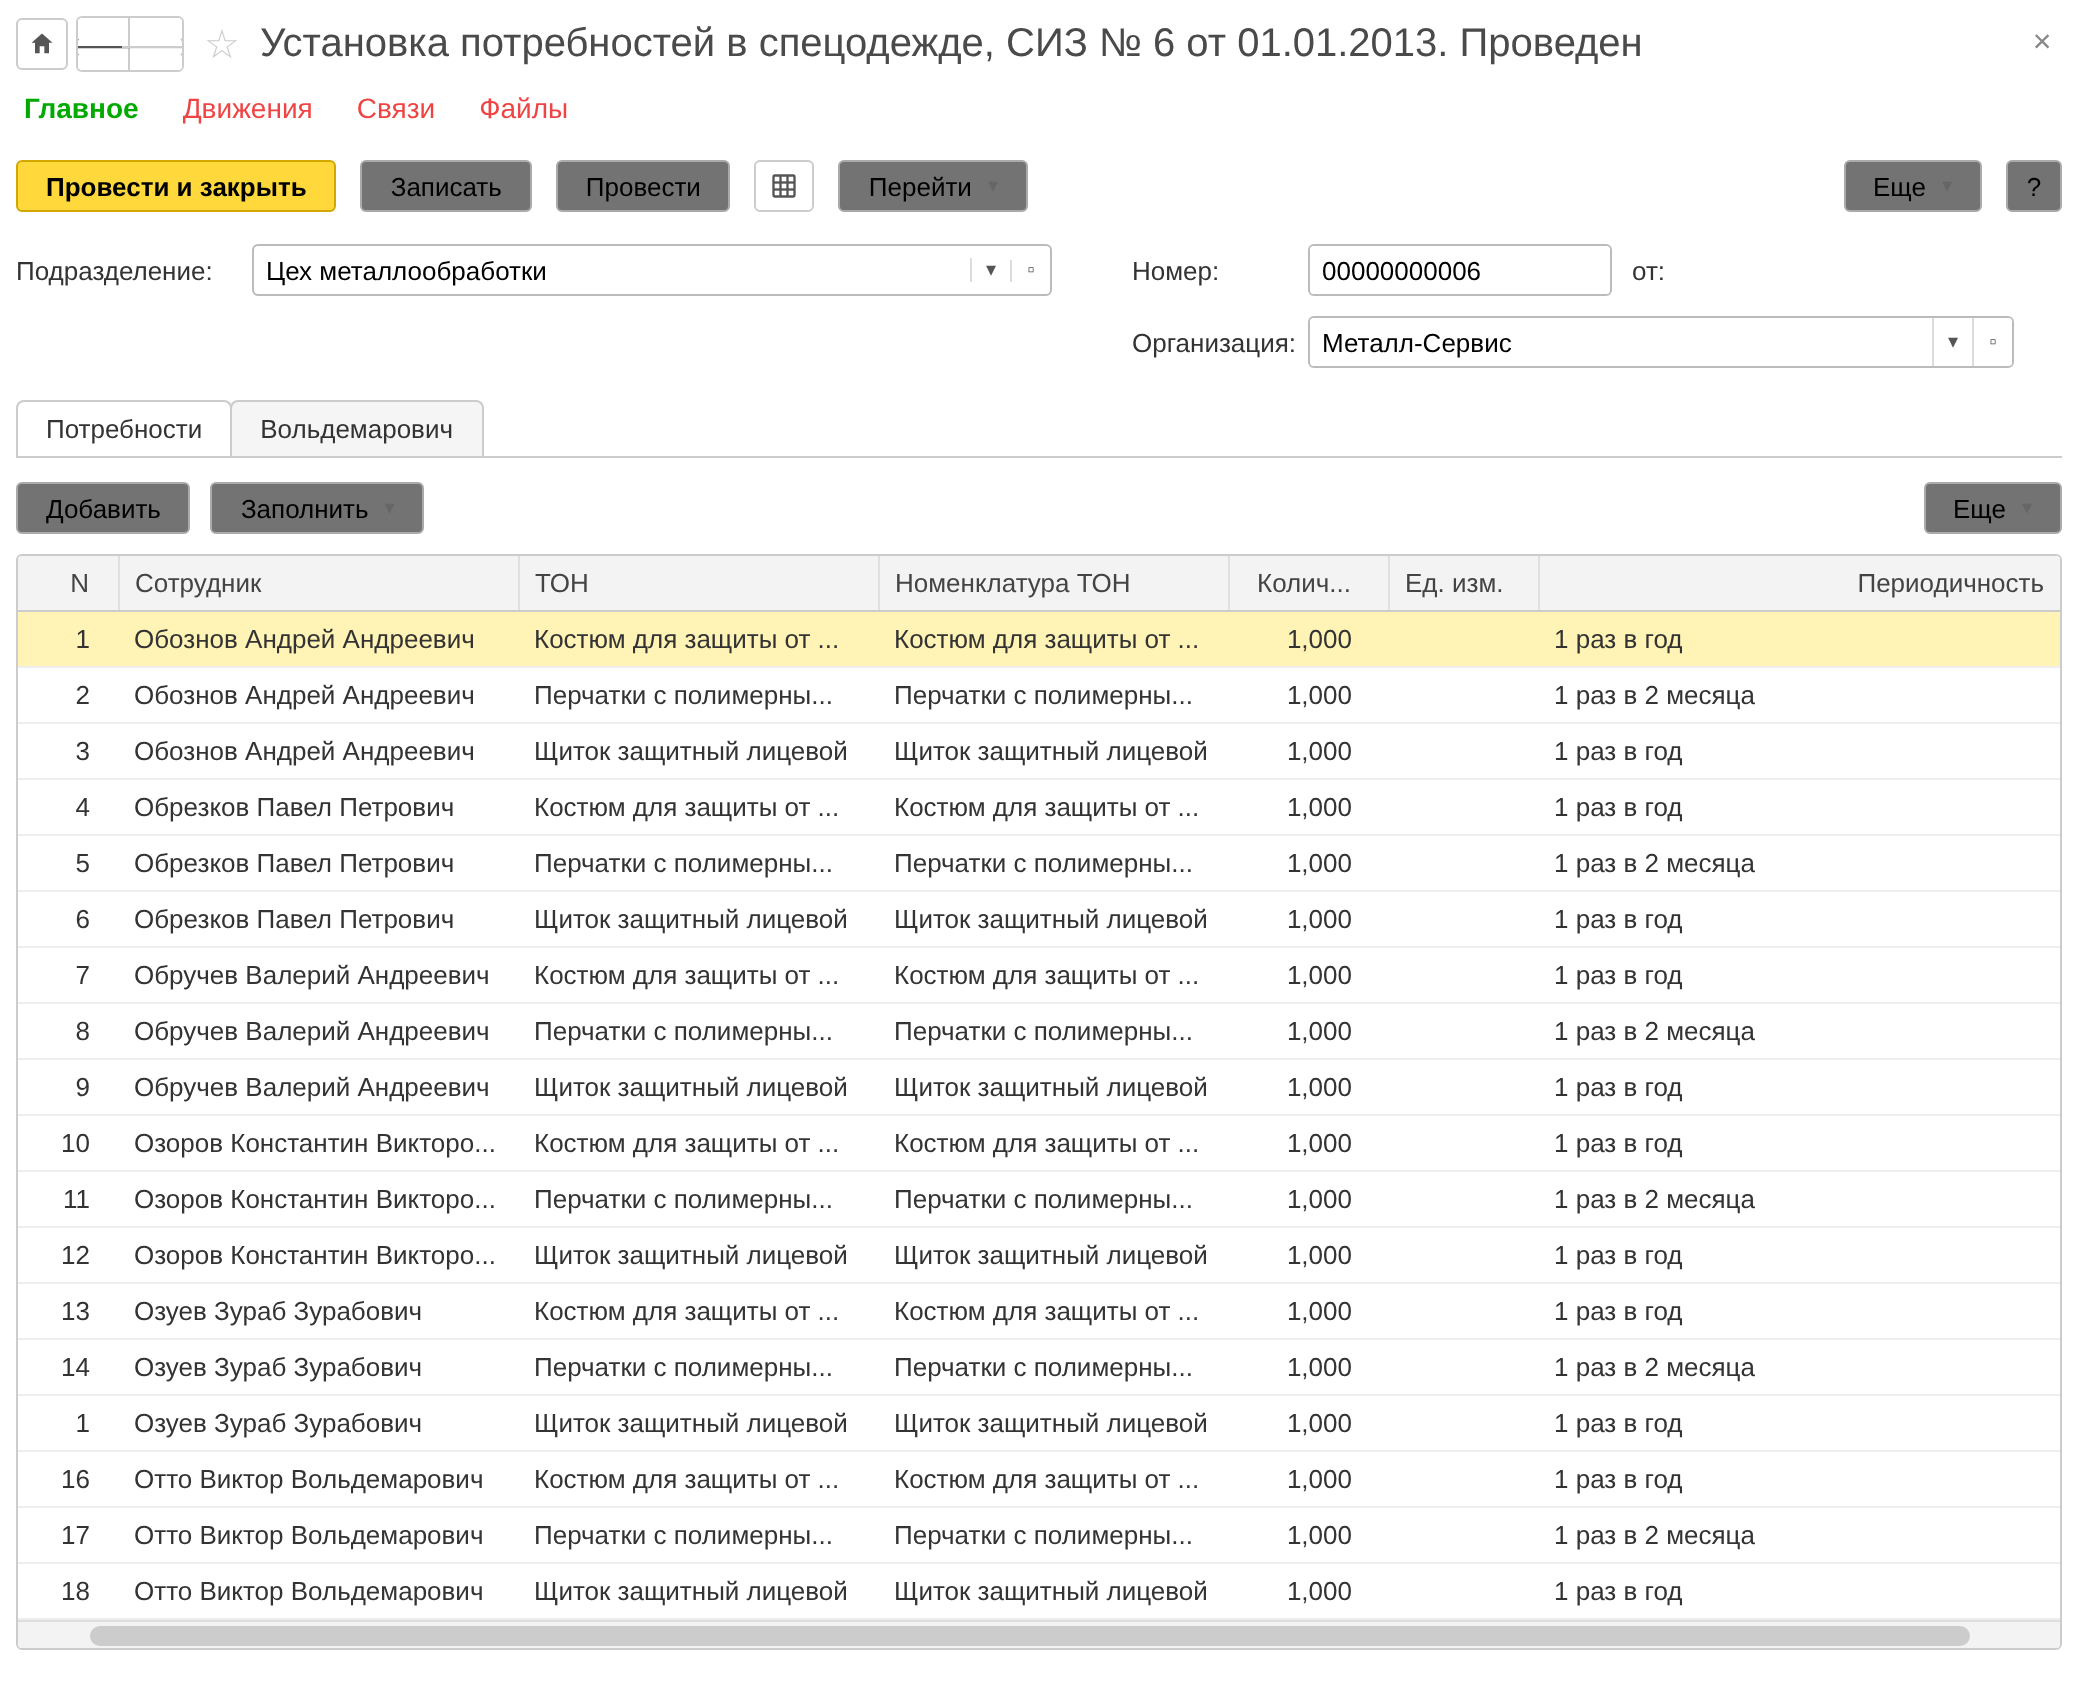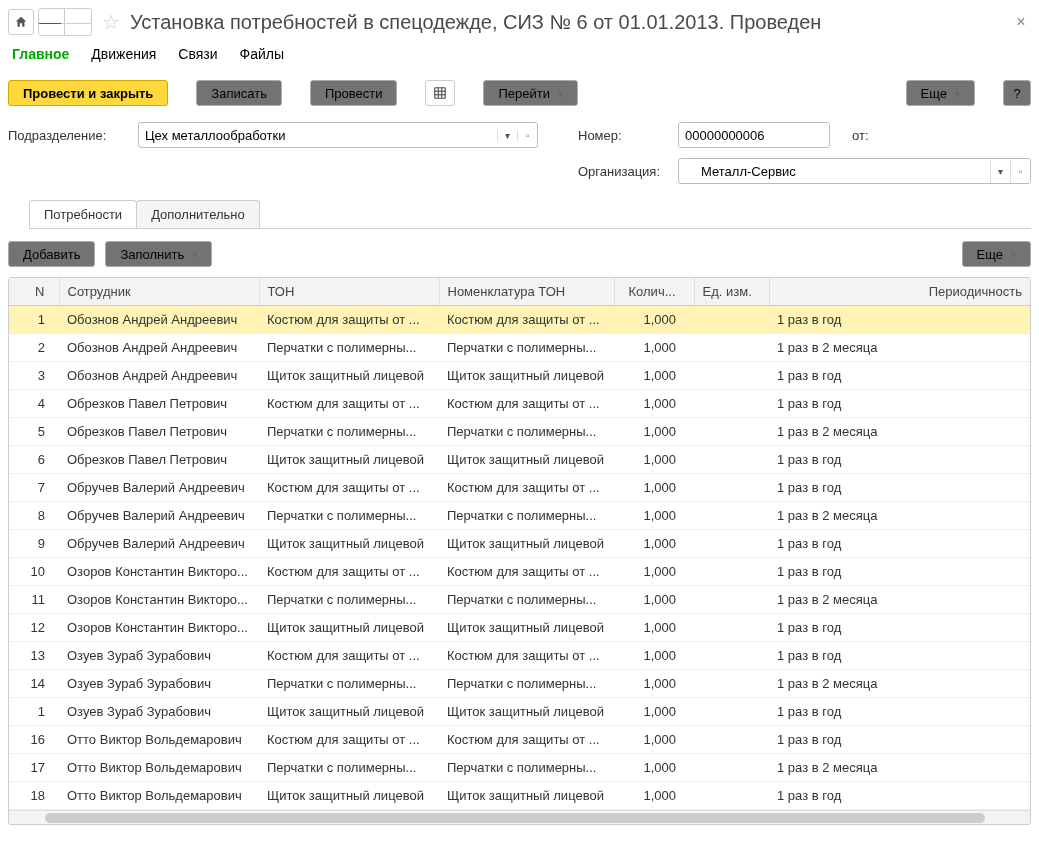--- a/index.html
+++ b/index.html
@@ -60,31 +60,31 @@
     text-align: center;
   }
   .tabs-main {
     display: flex;
     gap: 22px;
     margin-bottom: 18px;
     padding-left: 4px;
   }
   .tabs-main .tab {
     font-size: 14px;
-    color: #000000;
+    color: #ef4444;
     cursor: pointer;
   }
   .tabs-main .tab.active {
     color: #0a0;
     font-weight: bold;
   }
   .toolbar {
     display: flex;
     align-items: flex-end;
-    gap: 28px;
+    gap: 12px;
     margin-bottom: 16px;
   }
   .btn {
     height: 26px;
     border: 1px solid #aaa;
     background: #737373;
     border-radius: 3px;
     padding: 0 14px;
     font-size: 13px;
     cursor: pointer;
@@ -106,21 +106,21 @@
   .toolbar-spacer { flex: 1; }
   .form-layout {
     display: flex;
     gap: 40px;
     margin-bottom: 16px;
   }
   .form-left, .form-right { display: flex; flex-direction: column; gap: 10px; }
   .form-row {
     display: flex;
     align-items: center;
-    gap: 20px;
+    gap: 8px;
   }
   .form-label {
     width: 110px;
     color: #333;
   }
   .form-label.short { width: 80px; }
   .form-label.tiny { width: auto; margin-left: 2px;}
   .input-group {
     display: flex;
     border: 1px solid #bbb;
@@ -142,21 +142,20 @@
     align-items: center;
     justify-content: center;
     font-size: 10px;
     color: #555;
     cursor: pointer;
   }
   .sub-tabs {
     display: flex;
     border-bottom: 1px solid #ccc;
     margin-bottom: 12px;
-    margin-left: 21px;
   }
   .sub-tab {
     padding: 6px 14px;
     border: 1px solid #ccc;
     border-bottom: none;
     background: #f5f5f5;
     margin-right: -1px;
     cursor: pointer;
     border-radius: 4px 4px 0 0;
     font-size: 13px;
@@ -296,36 +295,36 @@
   <div class="form-right">
     <div class="form-row">
       <span class="form-label short">Номер:</span>
       <div class="input-group">
         <input style="width: 150px;" value="00000000006">
       </div>
       <span class="form-label tiny">от:</span>
     </div>
     <div class="form-row">
       <span class="form-label short">Организация:</span>
-      <div class="input-group" style="width:353px;padding-left:16px;">
+      <div class="input-group" style="width:353px;">
         <input style="flex: 1 1 0%;" value="Металл-Сервис">
         <div class="suffix-btn">
             <span>▾</span>
           </div>
         <div class="suffix-btn">
             <span>▫</span>
           </div>
       </div>
     </div>
   </div>
 </div>
 
 <div class="sub-tabs">
   <div class="sub-tab active">Потребности</div>
-  <div class="sub-tab">Дополнительно</div>
+  <div class="sub-tab">Вольдемарович</div>
 </div>
 
 <div class="table-toolbar">
   <button class="btn">Добавить</button>
   <button class="btn dropdown">
       <span>Заполнить</span>
     </button>
   <div class="toolbar-spacer"></div>
   <button class="btn dropdown">
       <span>Еще</span>

